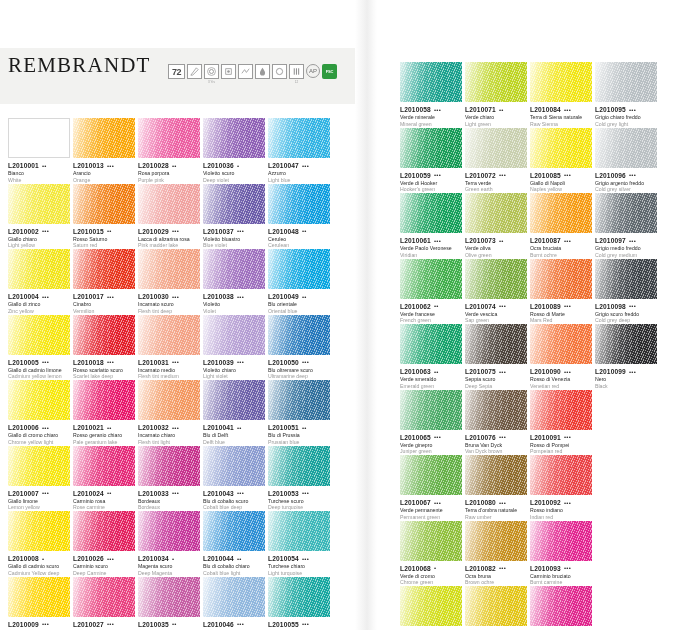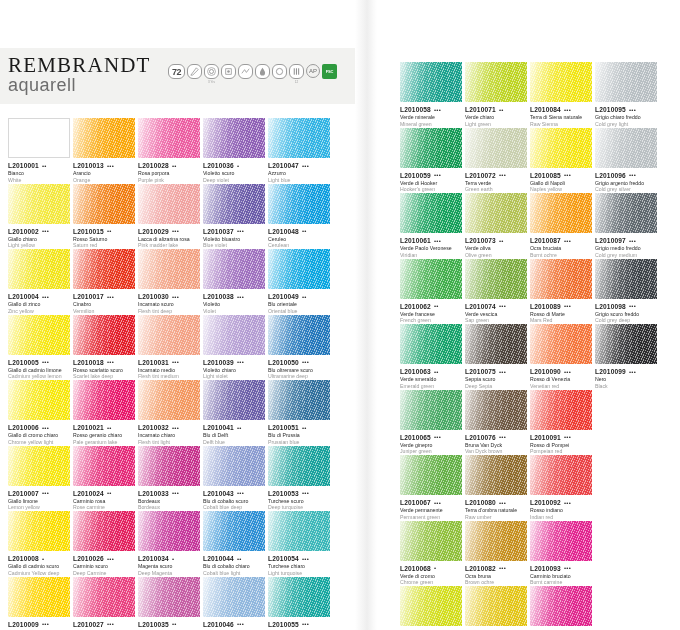--- a/index.html
+++ b/index.html
@@ -29,21 +29,21 @@
     line-height:20px;font-weight:300;margin-top:1px;
   }
   .iconbar{
     position:absolute;left:168px;top:16px;
     display:flex;align-items:flex-start;gap:2px;
   }
   .ic{
     width:15px;height:15px;border:1px solid #9b9b9b;
     display:flex;align-items:center;justify-content:center;
     font-size:7px;color:#7a7a7a;box-sizing:border-box;
-    background:#fff;border-radius:6px;
+    background:#fff;border-radius:0;
   }
   .ic.count{width:17px;font-size:9px;font-weight:bold;color:#4a4a4a;letter-spacing:-0.5px;}
   .ic svg{display:block;}
   .ic-wrap{display:flex;flex-direction:column;align-items:center;}
   .ic-cap{font-size:3px;color:#9b9b9b;margin-top:1px;height:4px;line-height:4px;}
   .fsc{
     width:15px;height:15px;background:#2e9a3e;border-radius:2px;
     display:flex;align-items:center;justify-content:center;
     color:#fff;font-size:4px;font-weight:bold;letter-spacing:-0.2px;
   }
@@ -86,21 +86,20 @@
   }
 </style>
 </head>
 <body>
 
 <div id="sheet">
 
   <div class="header">
     <div class="brand">
       <div class="brand-title">REMBRANDT</div>
-      <div class="brand-sub">aquarell</div>
     </div>
     <div class="iconbar">
       <div class="ic-wrap">
         <div class="ic count">72</div>
         <div class="ic-cap"></div>
       </div>
       <div class="ic-wrap">
         <div class="ic">
           <svg width="11" height="11" viewBox="0 0 12 12">
               <path d="M2 10 L8 2 L10 4 L4 10 Z" fill="none" stroke="#8d8d8d" stroke-width="0.8"></path>

